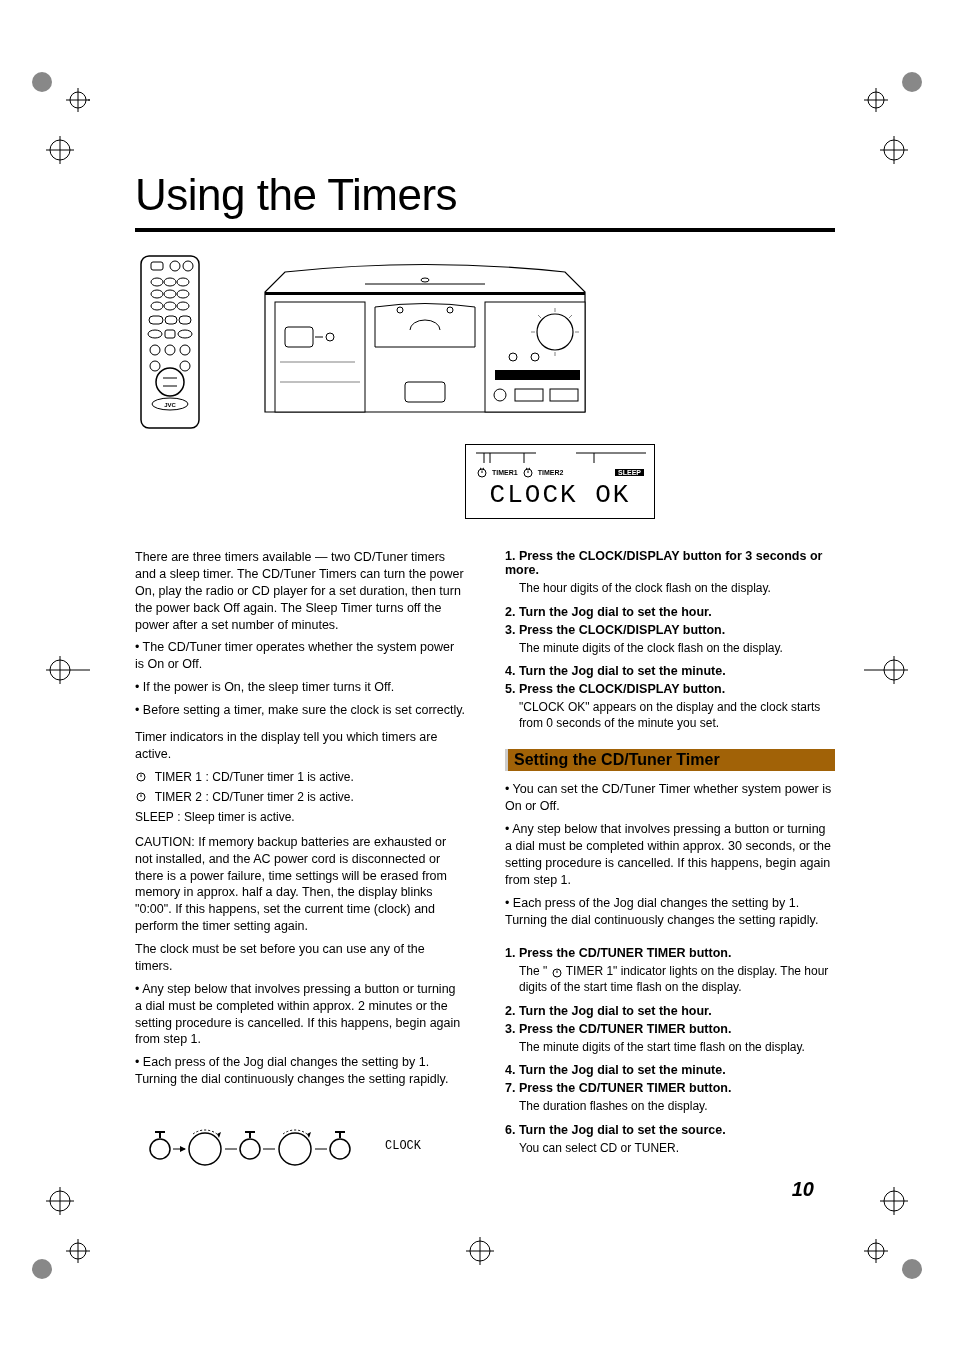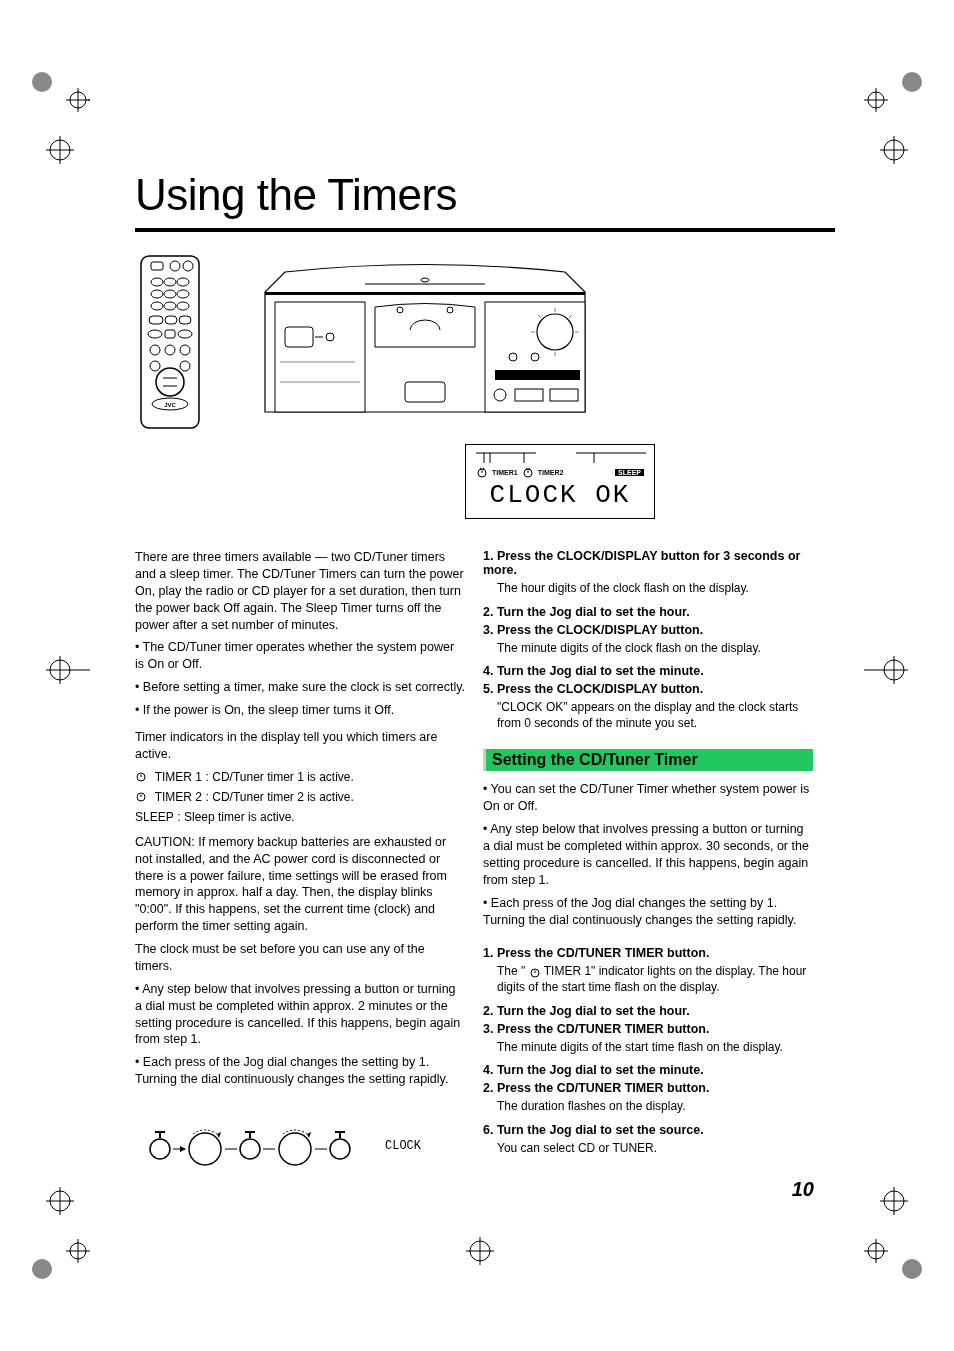--- a/index.html
+++ b/index.html
@@ -37,27 +37,27 @@
   .figrow {
     display: flex;
     align-items: flex-start;
     gap: 30px;
     margin-bottom: 12px;
   }
   .remote-fig { width: 70px; height: 180px; }
   .unit-fig { width: 380px; height: 170px; }
   .cols {
     display: flex;
-    gap: 18px;
+    gap: 40px;
   }
   .col { width: 330px; }
   .col p { font-size: 12.5px; line-height: 1.35; margin-bottom: 6px; }
   .caution { font-size: 12.5px; font-weight: 400; line-height: 1.3; margin: 10px 0 16px 0;}
   h2 {
-    background: #22c55e;
+    background: #a16207;
     font-size: 16px;
     font-weight: 800;
     padding: 2px 6px;
     margin: 8px 0 10px 0;
     border-left: 3px solid #ccc;
   }
   .step { font-size: 12.5px; margin-bottom: 4px; }
   .step b { font-weight: 800; }
   .stepnote { font-size: 12px; margin-left: 14px; margin-bottom: 8px; line-height: 1.3;}
   .pagen {
@@ -276,22 +276,22 @@
       <span class="sleeplbl">SLEEP</span>
     </div>
     <div class="seg" style="font-size:26px; font-weight:300;">CLOCK  OK</div>
   </div>
 
   <div class="cols">
 
     <div class="col">
       <p>There are three timers available — two CD/Tuner timers and a sleep timer. The CD/Tuner Timers can turn the power On, play the radio or CD player for a set duration, then turn the power back Off again. The Sleep Timer turns off the power after a set number of minutes.</p>
       <p>• The CD/Tuner timer operates whether the system power is On or Off.</p>
+      <p>• If the power is On, the sleep timer turns it Off.</p>
       <p>• Before setting a timer, make sure the clock is set correctly.</p>
-      <p>• If the power is On, the sleep timer turns it Off.</p>
       <p style="margin-top:10px">Timer indicators in the display tell you which timers are active.</p>
 
       <div style="margin-bottom:4px;">
         <span class="iconline"><svg class="clockicon" viewBox="0 0 12 12">
               <circle cx="6" cy="7" r="4" fill="none" stroke="#000"></circle>
               <line x1="6" y1="7" x2="6" y2="4.5" stroke="#000"></line>
             </svg></span>
         <span style="font-size:12px">TIMER 1</span>
         <span style="font-size:12px;">: </span>
         <span style="font-size:12px">CD/Tuner timer 1 is active.</span>
@@ -378,21 +378,21 @@
         <svg class="clockicon" style="vertical-align:middle" viewBox="0 0 12 12">
             <circle cx="6" cy="7" r="4" fill="none" stroke="#000"></circle>
             <line x1="6" y1="7" x2="6" y2="4.5" stroke="#000"></line>
           </svg>
         <span> TIMER 1" indicator lights on the display. The hour digits of the start time flash on the display.</span>
       </div>
       <div class="step"><b>2. Turn the Jog dial to set the hour.</b></div>
       <div class="step"><b>3. Press the CD/TUNER TIMER button.</b></div>
       <div class="stepnote">The minute digits of the start time flash on the display.</div>
       <div class="step"><b>4. Turn the Jog dial to set the minute.</b></div>
-      <div class="step"><b>2. Press the CD/TUNER TIMER button.</b></div>
+      <div class="step"><b>7. Press the CD/TUNER TIMER button.</b></div>
       <div class="stepnote">The duration flashes on the display.</div>
       <div class="step"><b>6. Turn the Jog dial to set the source.</b></div>
       <div class="stepnote">You can select CD or TUNER.</div>
     </div>
   </div>
 </div>
 
 <div class="pagen">10</div>
 
 </body></html>

